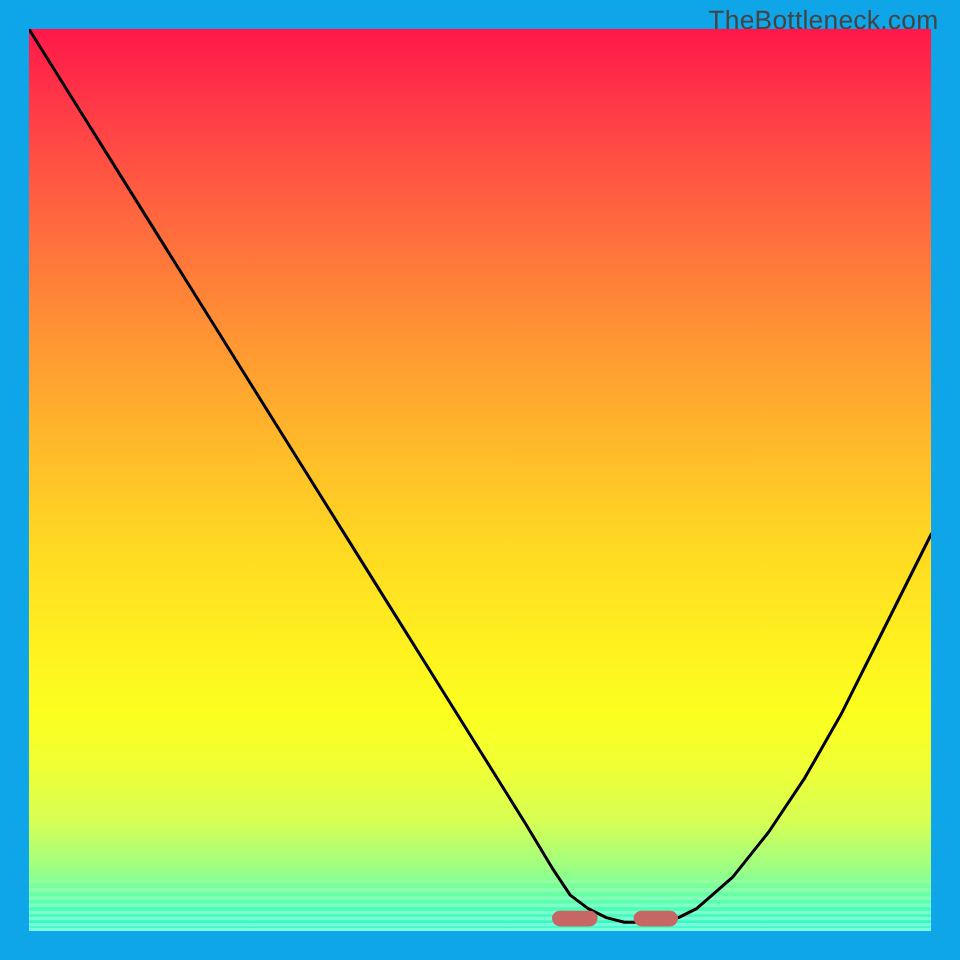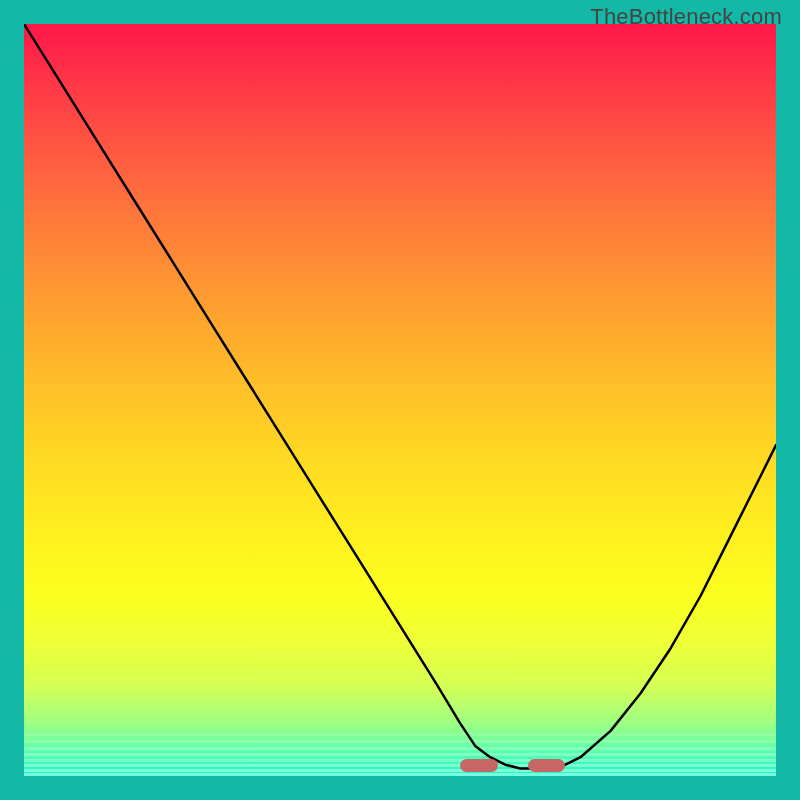--- a/index.html
+++ b/index.html
@@ -8,21 +8,21 @@
     width: 800px;
     height: 800px;
     overflow: hidden;
     background: #000;
     font-family: Arial, Helvetica, sans-serif;
   }
   .frame {
     position: relative;
     width: 800px;
     height: 800px;
-    background: #14b8a6;
+    background: #0ea5e9;
   }
   .plot-area {
     position: absolute;
     left: 24px;
     top: 24px;
     width: 752px;
     height: 752px;
     overflow: hidden;
   }
   .gradient-bg {

